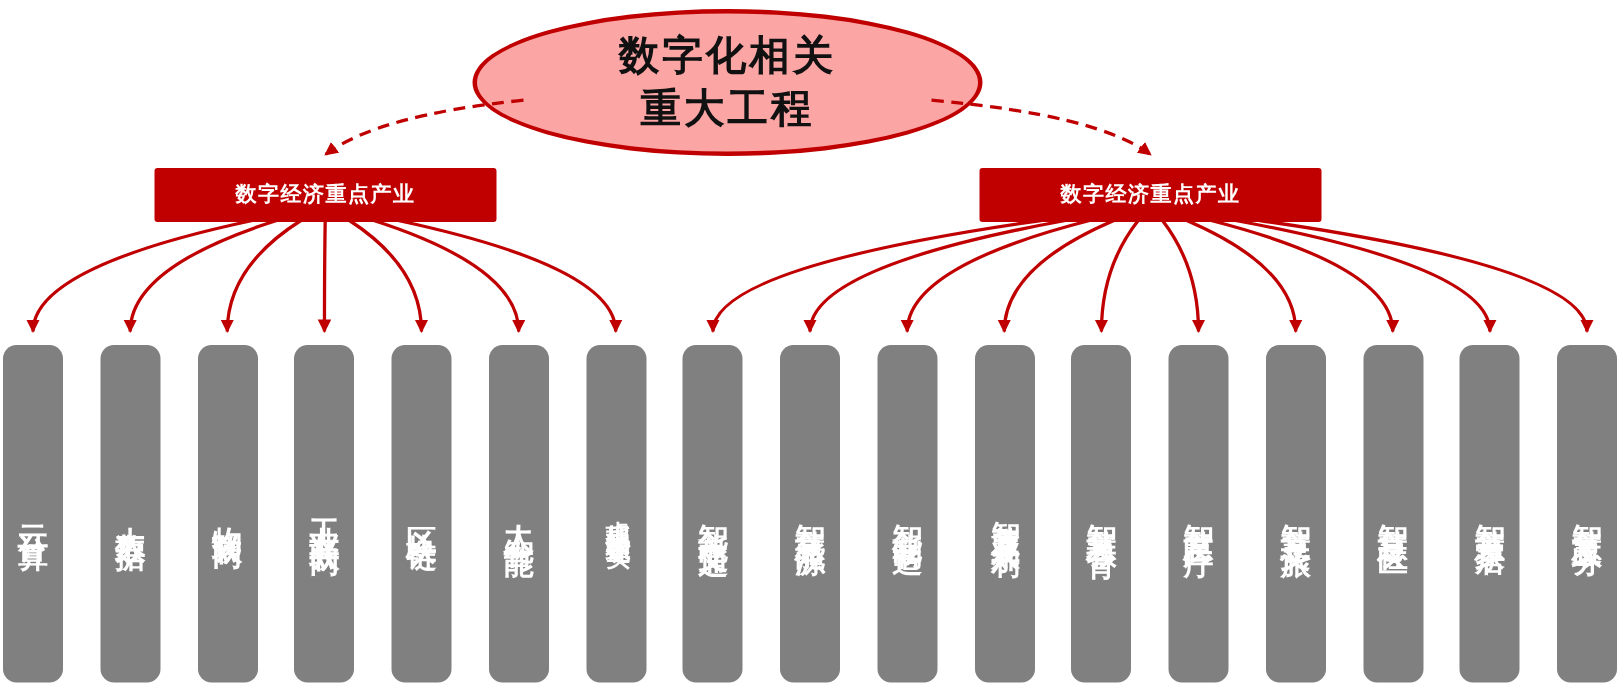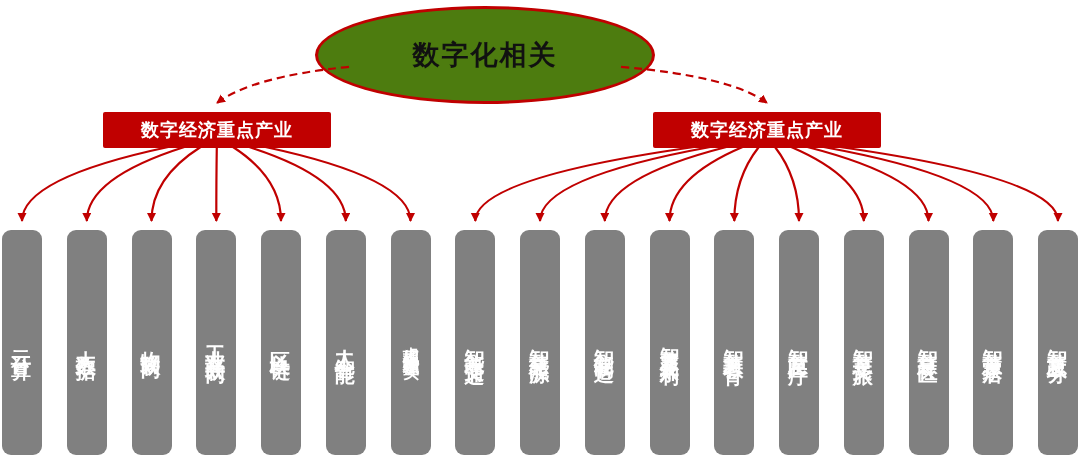--- a/index.html
+++ b/index.html
@@ -1,29 +1,29 @@
 <!DOCTYPE html>
 <html style="--red: #c00000; --gray: #808080;"><head>
 <meta charset="utf-8">
 <style>
   html,body{margin:0;padding:0;background:#ffffff;}
   body{font-family:"Liberation Sans","DejaVu Sans",sans-serif;}
   #diagram{position:relative;width:1080px;height:457px;background:#fff;overflow:hidden;}
 
   .root-ellipse{
     position:absolute;left:315px;top:6px;width:334px;height:92px;
-    border:3.5px solid var(--red,#c00000);border-radius:50%;background:#4d7c0f;
+    border:3.5px solid var(--red,#c00000);border-radius:50%;background:#fca5a5;
     display:flex;flex-direction:column;align-items:center;justify-content:center;z-index:2;
   }
   .root-line{font-size:27px;font-weight:bold;color:#111;line-height:1.28;letter-spacing:2px;}
 
   .branch-box{
     position:absolute;top:112px;width:228px;height:36px;background:var(--red,#c00000);
     color:#fff;display:flex;align-items:center;justify-content:center;
-    font-size:18px;font-weight:bold;letter-spacing:1px;z-index:2;border-radius:2px;
+    font-size:14px;font-weight:bold;letter-spacing:1px;z-index:2;border-radius:2px;
   }
   #branch-left{left:103px;}
   #branch-right{left:653px;}
 
   .bars{
     position:absolute;left:2px;right:2px;top:230px;bottom:2px;
     display:flex;justify-content:space-between;z-index:1;
   }
   .bar{
     width:40px;background:var(--gray,#808080);border-radius:9px;
@@ -67,20 +67,21 @@
       <path d="M 791.2 147.0 Q 863.8 178.1 863.8 221.0" class="arrow" marker-end="url(#ah)"></path>
       <path d="M 807.4 147.0 Q 928.5 178.1 928.5 221.0" class="arrow" marker-end="url(#ah)"></path>
       <path d="M 823.6 147.0 Q 993.3 178.1 993.3 221.0" class="arrow" marker-end="url(#ah)"></path>
       <path d="M 839.8 147.0 Q 1058.0 178.1 1058.0 221.0" class="arrow" marker-end="url(#ah)"></path>
       <path d="M 349.0 66.8 Q 252.0 76.6 217.0 103.0" class="arrow dashed" marker-end="url(#ah)"></path>
       <path d="M 621.0 66.8 Q 732.0 76.6 767.0 103.0" class="arrow dashed" marker-end="url(#ah)"></path>
     </svg>
 
   <div class="root-ellipse">
     <div class="root-line">数字化相关</div>
+    <div class="root-line">重大工程</div>
   </div>
 
   <div class="branch-box" id="branch-left">数字经济重点产业</div>
 
   <div class="branch-box" id="branch-right">数字经济重点产业</div>
 
   <div class="bars">
     <div class="bar">
       <span class="bar-label">云计算</span>
     </div>

